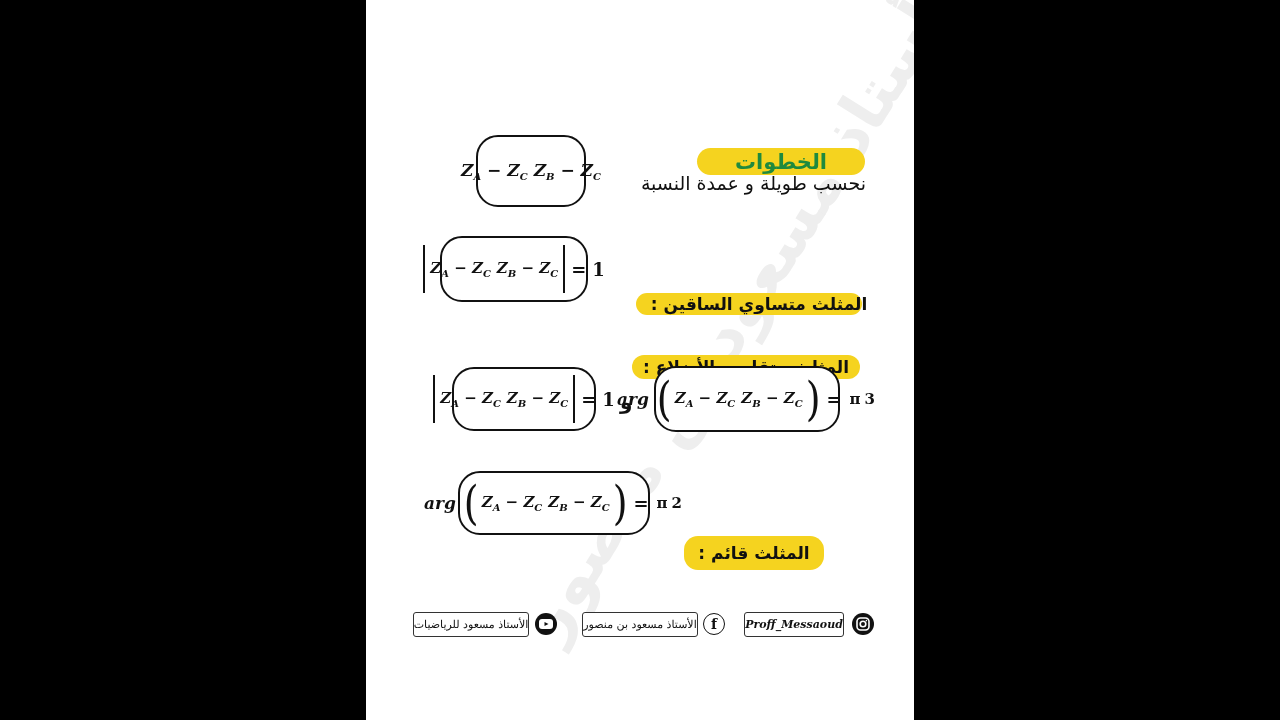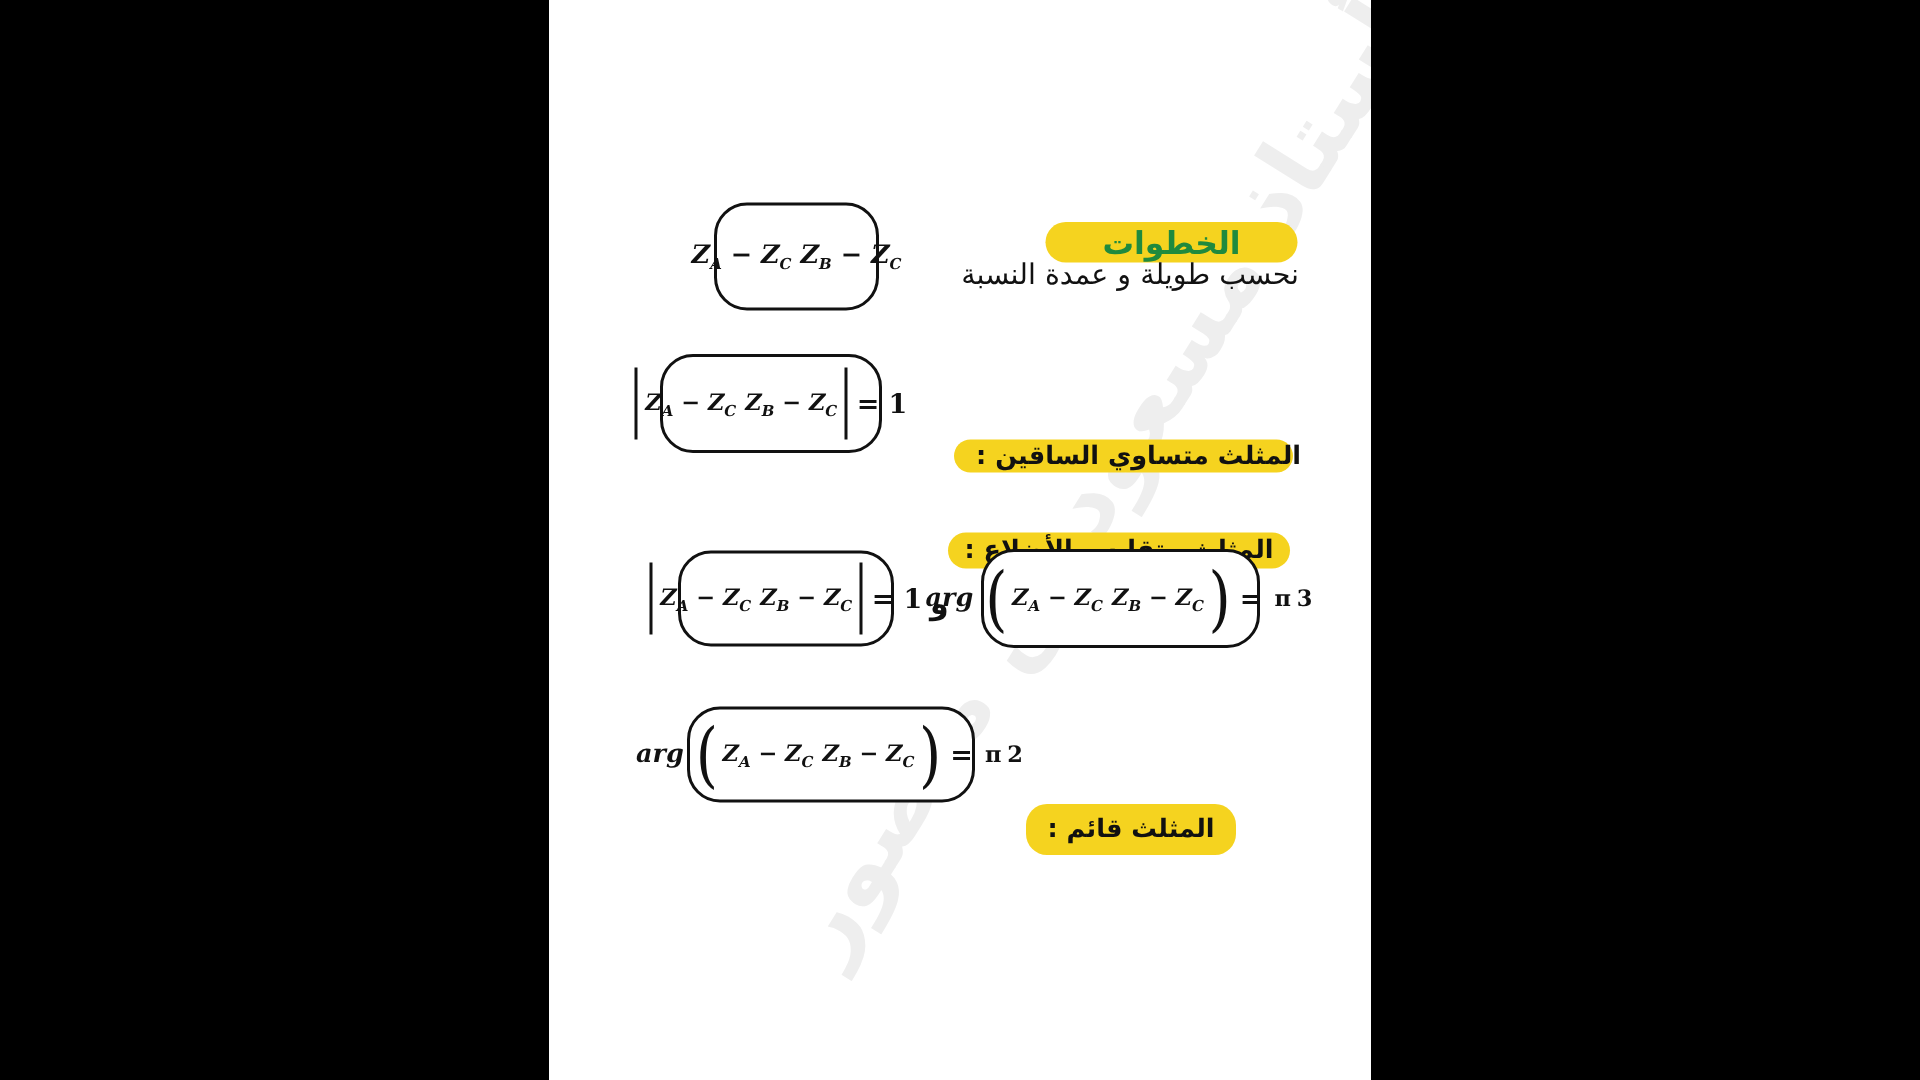--- a/index.html
+++ b/index.html
@@ -168,13 +168,34 @@
     </span>
     <span class="paren">)</span>
     <span class="eq">=</span>
     <span class="frac pi">
       <span class="num">π</span>
       <span class="line"></span>
       <span class="den">2</span>
     </span>
   </div>
 
+  <div class="footer">
+    <div class="social-box rtl" style="left:47px; width:116px;">الأستاذ مسعود للرياضيات</div>
+    <div class="social-icon yt-icon" style="left:169px;">
+      <svg width="14" height="10" viewBox="0 0 14 10">
+          <rect x="0" y="0" width="14" height="10" rx="3" fill="#fff"></rect>
+          <polygon points="5.5,3 9.5,5 5.5,7" fill="#111"></polygon>
+        </svg>
+    </div>
+
+    <div class="social-box rtl" style="left:216px; width:116px;">الأستاذ مسعود بن منصور</div>
+    <div class="social-icon fb-icon" style="left:337px;">f</div>
+
+    <div class="social-box handle" style="left:378px; width:100px;">Proff_Messaoud</div>
+    <div class="social-icon ig-icon" style="left:486px;">
+      <svg width="14" height="14" viewBox="0 0 14 14">
+          <rect x="1" y="1" width="12" height="12" rx="3.5" fill="none" stroke="#fff" stroke-width="1.6"></rect>
+          <circle cx="7" cy="7" r="2.8" fill="none" stroke="#fff" stroke-width="1.6"></circle>
+          <circle cx="10.4" cy="3.6" r="0.8" fill="#fff"></circle>
+        </svg>
+    </div>
+  </div>
 </div>
 
 </body></html>

